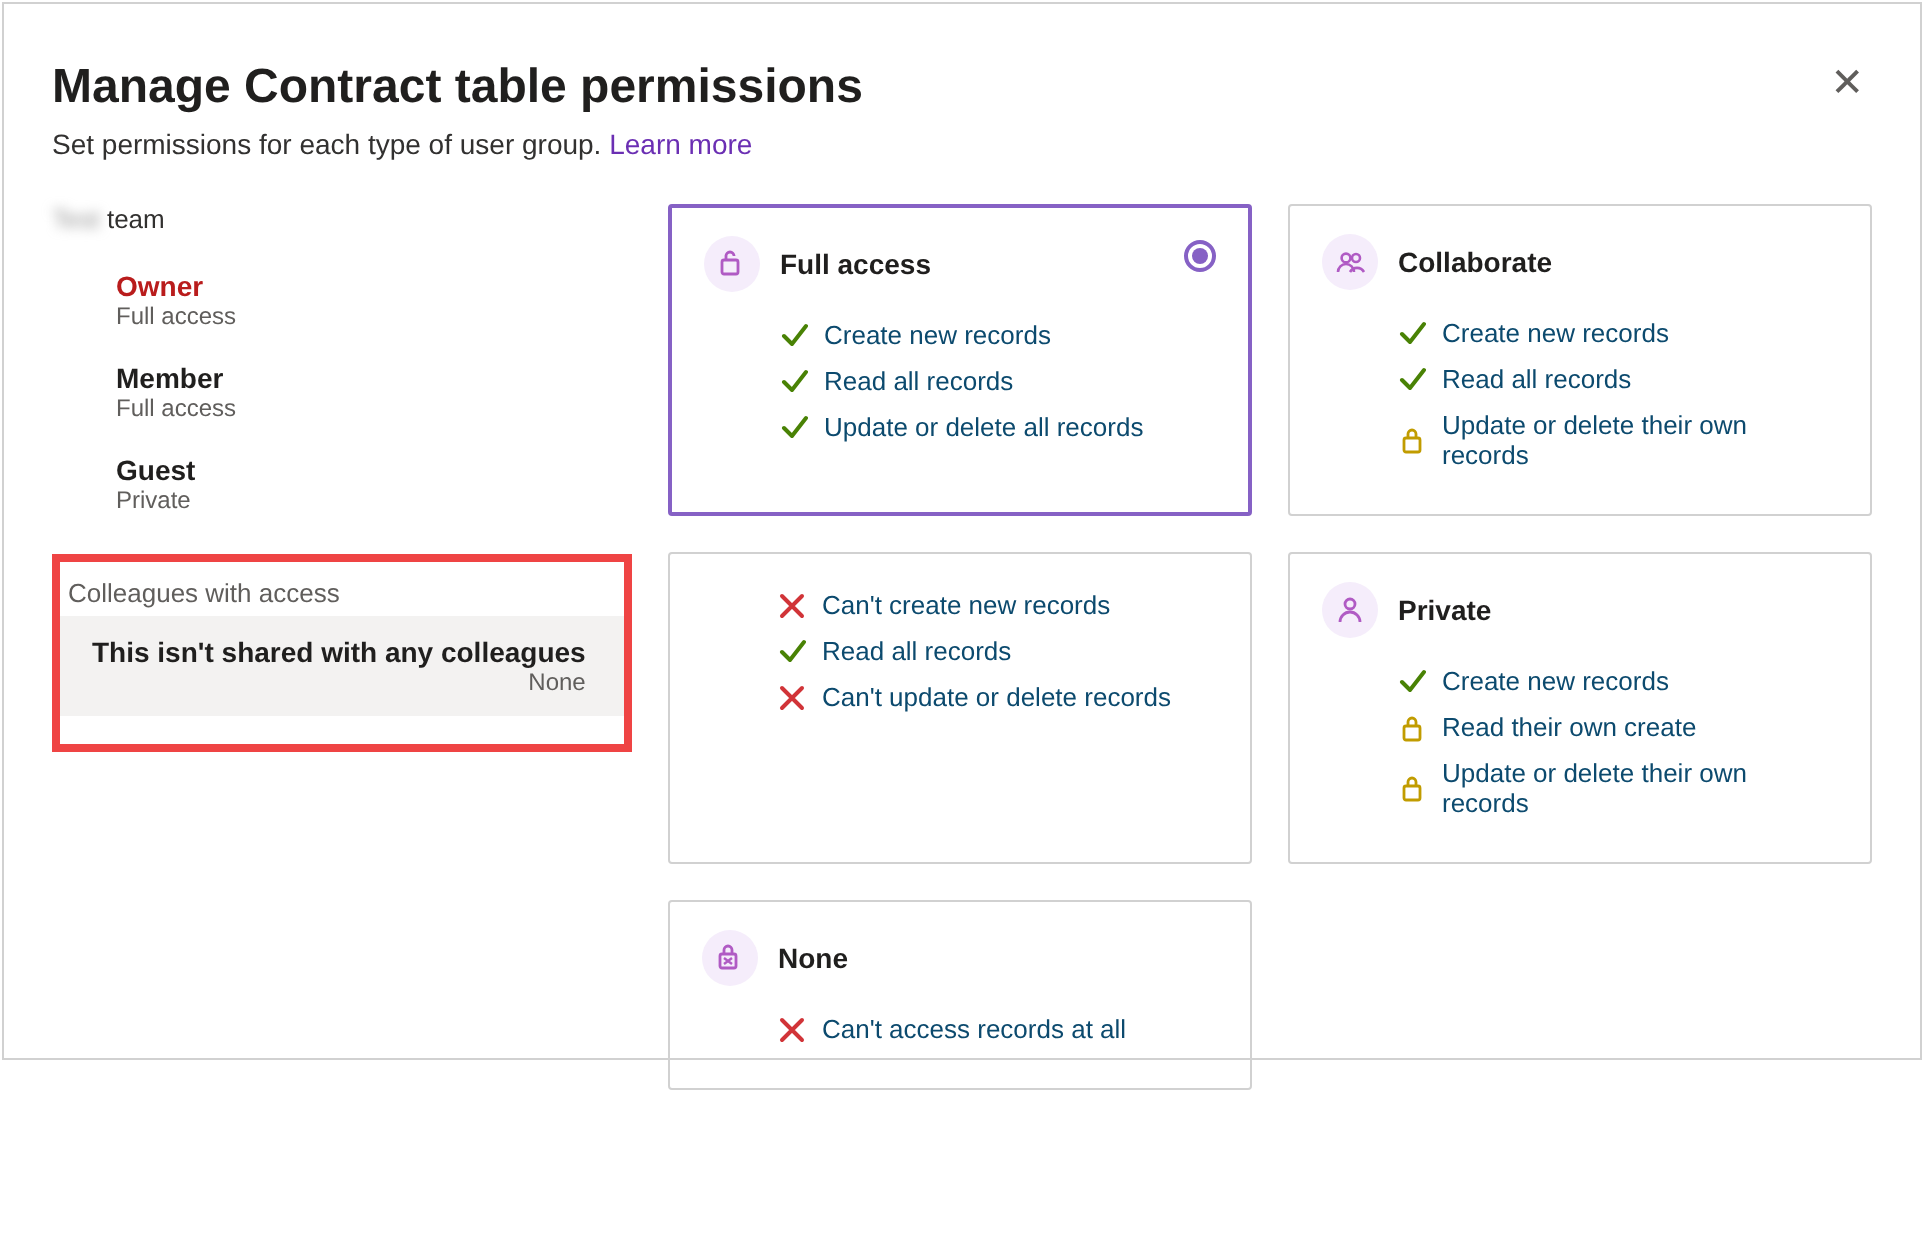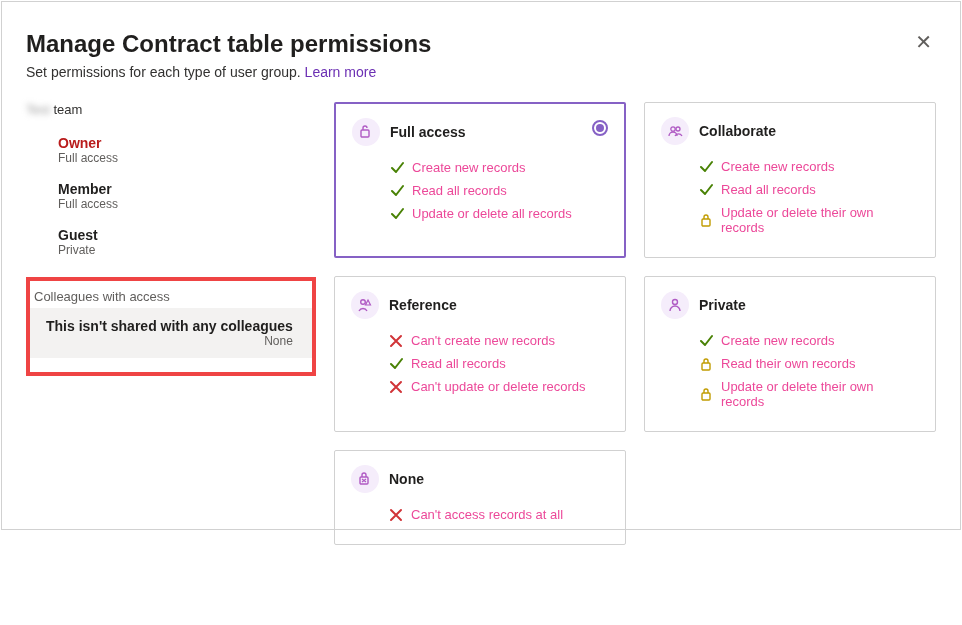--- a/index.html
+++ b/index.html
@@ -146,21 +146,21 @@
   }
   .radio .dot {
     width:8px; height:8px; border-radius:50%; background:#8661c5;
   }
   .feat {
     display:flex;
     align-items:center;
     gap:8px;
     padding: 4px 0 4px 38px;
     font-size: 13px;
-    color: #ec4899;
+    color: #0c4a6e;
   }
   .feat .fi { width:14px; height:14px; flex-shrink:0; display:flex; align-items:center; justify-content:center;}
   .fi-check svg { stroke:#498205; }
   .fi-cross svg { stroke:#d13438; }
   .fi-lock  svg { stroke:#c19c00; }
 </style>
 </head>
 <body>
 
 <svg width="0" height="0" style="position:absolute">
@@ -334,28 +334,20 @@
           <div class="feat">
             <span class="fi fi-lock">
               <svg viewBox="0 0 14 14">
                 <use href="#ic-lock"></use>
               </svg>
             </span>
             <span>Update or delete their own records</span>
           </div>
         </div>
         <div class="card">
-          <div class="card-head">
-            <span class="card-icon">
-              <svg viewBox="0 0 16 16">
-                <use href="#ic-person-warn"></use>
-              </svg>
-            </span>
-            <span class="card-title">Reference</span>
-          </div>
           <div class="feat">
             <span class="fi fi-cross">
               <svg viewBox="0 0 14 14">
                 <use href="#ic-cross"></use>
               </svg>
             </span>
             <span>Can't create new records</span>
           </div>
           <div class="feat">
             <span class="fi fi-check">
@@ -390,21 +382,21 @@
               </svg>
             </span>
             <span>Create new records</span>
           </div>
           <div class="feat">
             <span class="fi fi-lock">
               <svg viewBox="0 0 14 14">
                 <use href="#ic-lock"></use>
               </svg>
             </span>
-            <span>Read their own records</span>
+            <span>Read their own create</span>
           </div>
           <div class="feat">
             <span class="fi fi-lock">
               <svg viewBox="0 0 14 14">
                 <use href="#ic-lock"></use>
               </svg>
             </span>
             <span>Update or delete their own records</span>
           </div>
         </div>

